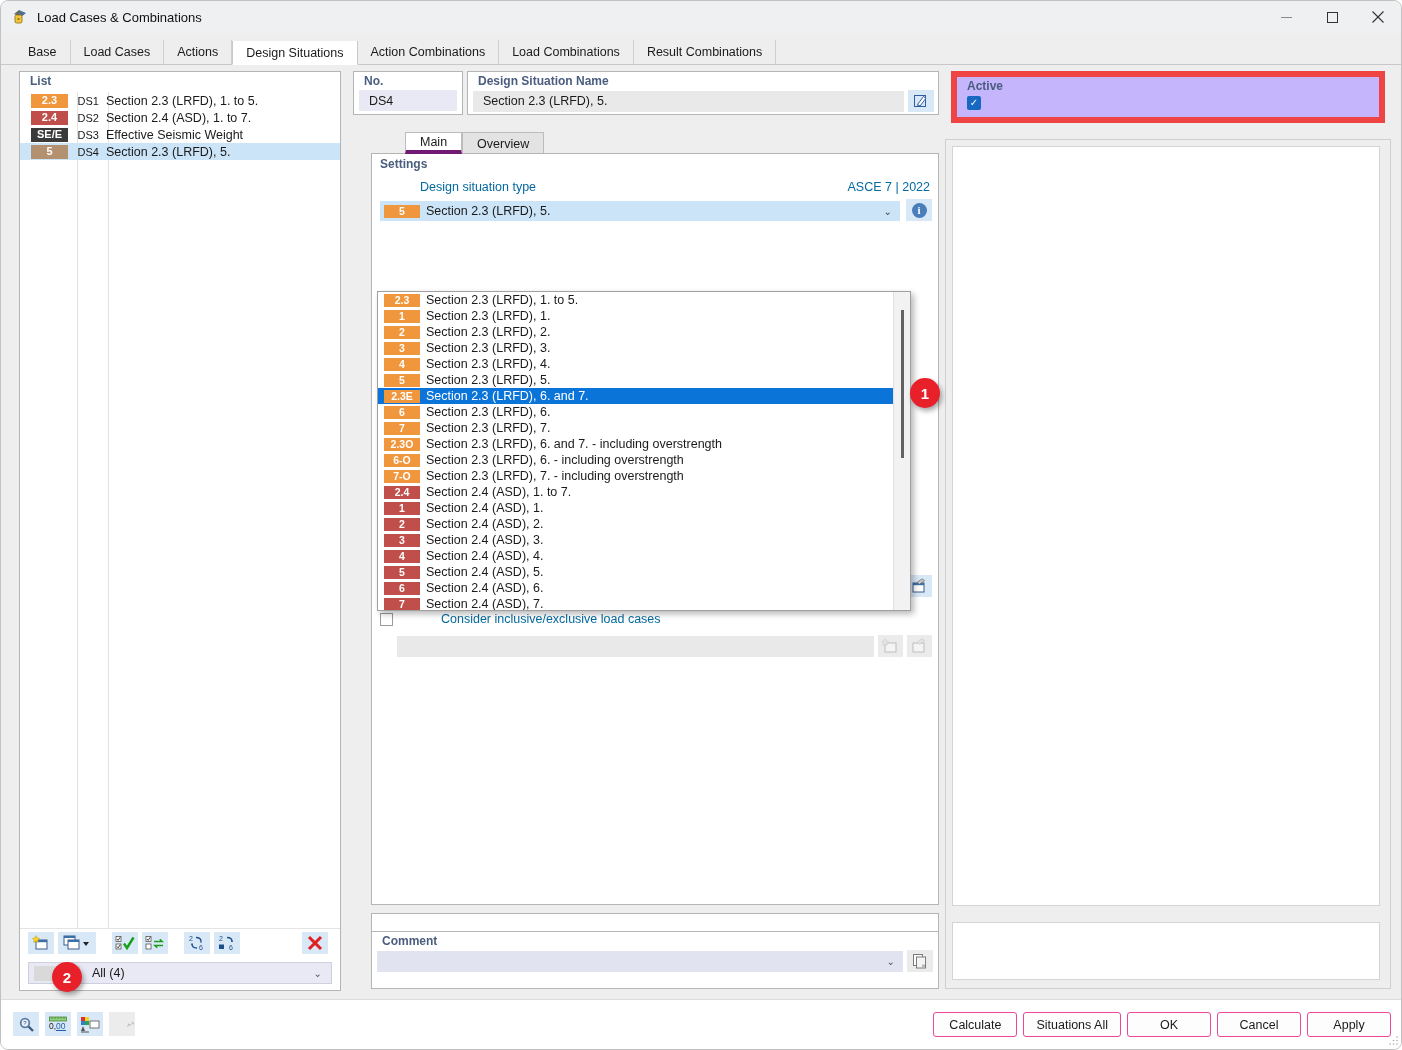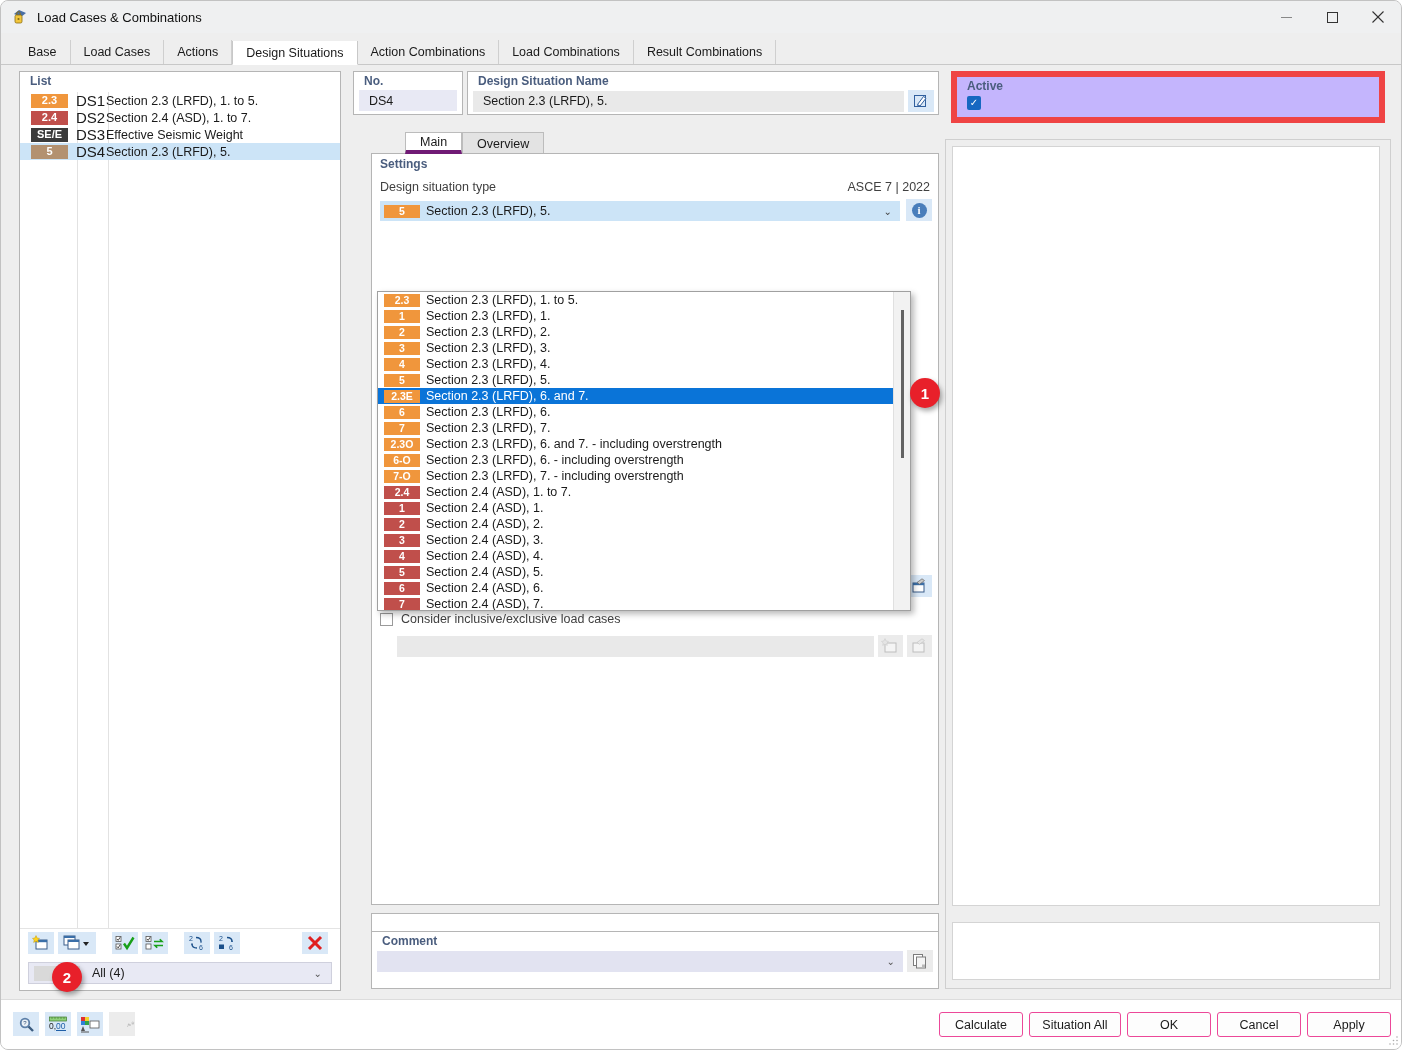--- a/index.html
+++ b/index.html
@@ -97,22 +97,22 @@
     font-size: 12.5px;
   }
   .list-row.selected { background: #cce4f7; }
   .badge {
     width: 37px; height: 14px; margin-left: 11px;
     display: flex; align-items: center; justify-content: center;
     color: #ffffff; font-size: 11px; font-weight: bold;
     line-height: 1;
   }
   .ds-no {
-    width: 31px; text-align: left; padding-left: 8px;
-    font-size: 15px; color: #1a1a1a;
+    width: 31px; text-align: right; padding-left: 8px;
+    font-size: 11px; color: #1a1a1a;
   }
   .ds-name { padding-left: 7px; font-size: 12.5px; color: #1a1a1a; }
 
   
   .list-toolbar {
     position: absolute; left: 0; bottom: 34px; width: 100%; height: 28px;
     display: flex; align-items: center; padding-left: 8px; gap: 4px;
     border-top: 1px solid #e4e4e4;
   }
   .tb-btn {
@@ -181,21 +181,21 @@
 
   .settings-box {
     position: absolute; left: 18px; top: 82px;
     width: 568px; height: 752px;
     background: #ffffff; border: 1px solid #b5b5b5;
   }
   .sec-title {
     font-size: 12px; font-weight: bold; color: #4a5d7e;
     padding: 3px 0 0 8px;
   }
-  .row-label { font-size: 12.5px; color: #404040; }
+  .row-label { font-size: 12.5px; color: #0369a1; margin-left: 40px; }
 
   .dst-label-row {
     position: absolute; left: 8px; top: 26px; right: 8px;
     display: flex; justify-content: space-between; align-items: center;
   }
   .combo-main {
     position: absolute; left: 8px; top: 47px;
     width: 520px; height: 20px;
     background: #cce4f7;
     display: flex; align-items: center;
@@ -744,21 +744,21 @@
       <div class="fico dis">
         <svg width="20" height="17" viewBox="0 0 20 17" opacity="0.55">
           <text x="1" y="13" font-size="12" fill="#555" font-style="italic" font-family="Liberation Serif, serif">fx</text>
           <circle cx="14.5" cy="4.5" r="2.4" fill="none" stroke="#666" stroke-width="1"></circle>
           <line x1="11.5" y1="7" x2="17.5" y2="7" stroke="#666" stroke-width="1"></line>
         </svg>
       </div>
     </div>
     <div class="footer-btns">
       <div class="fbtn">Calculate</div>
-      <div class="fbtn wide">Situation All</div>
+      <div class="fbtn wide">Situations All</div>
       <div class="fbtn">OK</div>
       <div class="fbtn">Cancel</div>
       <div class="fbtn">Apply</div>
     </div>
     <div class="resize-grip">
       <svg width="12" height="12" viewBox="0 0 12 12">
         <circle cx="10" cy="3" r="0.8" fill="#aaa"></circle>
           <circle cx="10" cy="6.5" r="0.8" fill="#aaa"></circle>
           <circle cx="6.5" cy="6.5" r="0.8" fill="#aaa"></circle>
         <circle cx="10" cy="10" r="0.8" fill="#aaa"></circle>

